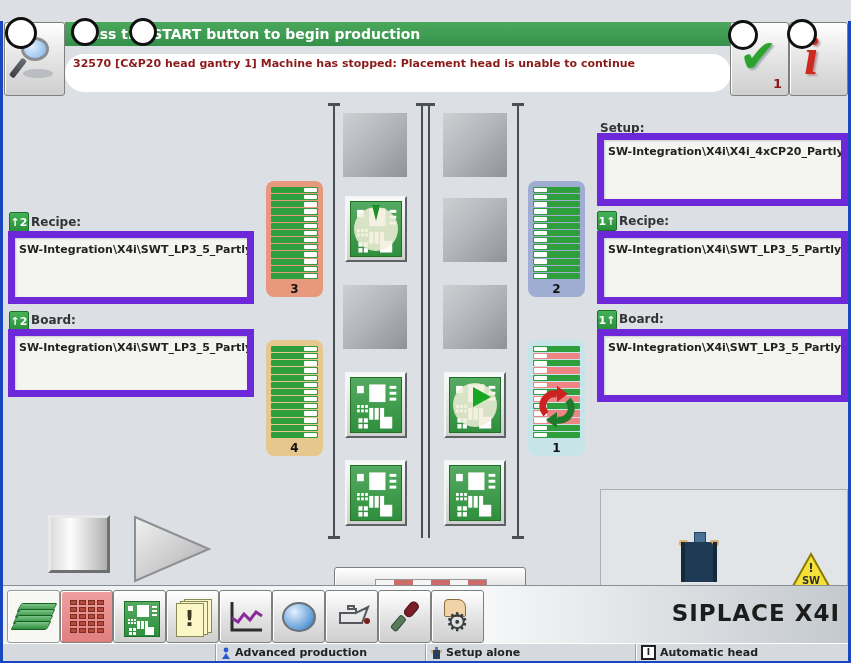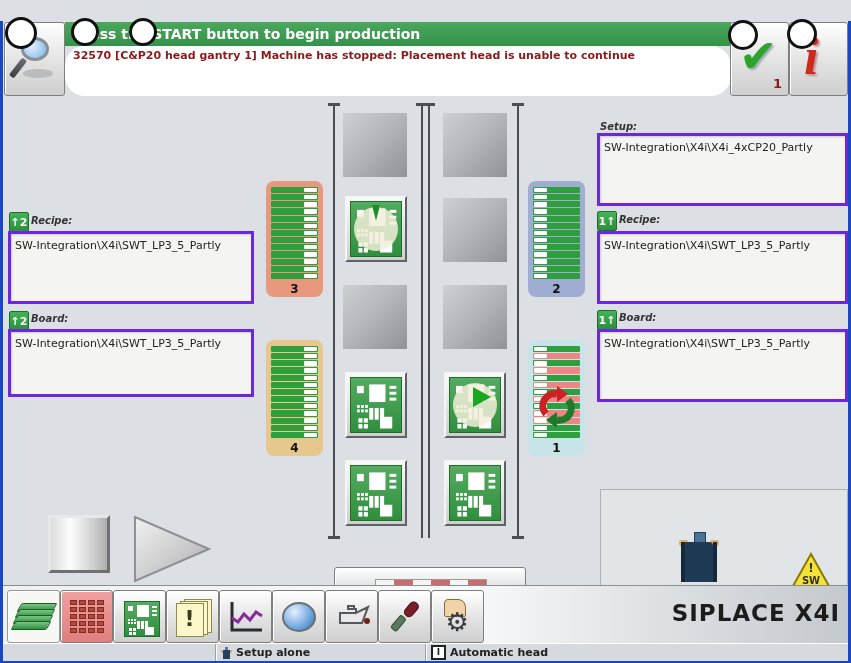--- a/index.html
+++ b/index.html
@@ -19,34 +19,34 @@
   .frame{position:absolute;left:0;top:21px;width:845px;height:639px;border-left:3px solid #1847c0;border-right:3px solid #1847c0;border-bottom:3px solid #1847c0;background:#dce0e4;}
   
   .xpbtn{background:linear-gradient(180deg,#ffffff,#e2e2e2 55%,#cfcfcf);border:1px solid #7f7f7f;border-radius:3px;box-shadow:inset 1px 1px 0 #fff;}
   .magnifier-btn{position:absolute;left:1px;top:1px;width:59px;height:72px;}
   .lens{position:absolute;left:16px;top:14px;width:22px;height:18px;border:3px solid #8b8f94;border-radius:50%;
     background:radial-gradient(circle at 35% 35%,#dff0ff,#7fb4e8);}
   .lens-handle{position:absolute;left:10px;top:34px;width:6px;height:22px;background:linear-gradient(180deg,#6a6f75,#3c4044);transform:rotate(38deg);border-radius:2px;}
   .lens-shadow{position:absolute;left:18px;top:46px;width:30px;height:9px;background:#b9bcc0;border-radius:50%;}
   .banner{position:absolute;left:62px;top:1px;width:666px;height:24px;background:linear-gradient(180deg,#4aa85c,#35914a);
     color:#fff;font-weight:bold;font-size:14px;line-height:24px;padding-left:8px;box-sizing:border-box;white-space:nowrap;overflow:hidden;}
-  .msgarea{position:absolute;left:62px;top:25px;width:666px;height:50px;background:#fff;color:#8b1a1a;font-size:11px;font-weight:bold;border-radius:20px;}
+  .msgarea{position:absolute;left:62px;top:33px;width:666px;height:38px;background:#fff;color:#8b1a1a;font-size:11px;font-weight:bold;border-radius:20px;}
   .err1{position:absolute;left:8px;top:3px;white-space:nowrap;}
   .err2{position:absolute;left:20px;top:17px;white-space:nowrap;}
   .confirm-btn{position:absolute;left:727px;top:1px;width:57px;height:72px;}
   .checkmark{position:absolute;left:8px;top:6px;font-size:46px;font-weight:bold;color:#2ca32c;text-shadow:2px 2px 2px #9aa;}
   .confirm-badge{position:absolute;right:6px;bottom:4px;color:#8b1a1a;font-size:13px;font-weight:bold;}
   .info-btn{position:absolute;left:786px;top:1px;width:57px;height:72px;}
   .info-i{position:absolute;left:14px;top:4px;font-family:"Liberation Serif",serif;font-style:italic;font-weight:bold;font-size:52px;color:#cc2a1e;text-shadow:2px 2px 2px #b99;}
   
-  .field-label{position:absolute;font-size:10px;font-weight:bold;color:#333;white-space:nowrap;font-style:italic;}
+  .field-label{position:absolute;font-size:12px;font-weight:bold;color:#333;white-space:nowrap;}
   .badge{position:absolute;width:18px;height:18px;background:linear-gradient(180deg,#45b257,#2a8f3a);border:1px solid #1d6e2c;border-radius:2px;
     color:#fff;font-size:11px;font-weight:bold;display:flex;align-items:center;justify-content:center;gap:0px;}
-  .fieldbox{position:absolute;background:#f4f4f1;border:3px solid #6d28d9;box-shadow:inset 1px 1px 2px #c8ccd0;
-    font-size:11px;font-weight:normal;color:#222;padding:5px 4px;box-sizing:border-box;white-space:nowrap;overflow:hidden;}
+  .fieldbox{position:absolute;background:#f4f4f1;border:7px solid #6d28d9;box-shadow:inset 1px 1px 2px #c8ccd0;
+    font-size:11px;font-weight:bold;color:#222;padding:5px 4px;box-sizing:border-box;white-space:nowrap;overflow:hidden;}
   
   .rail{position:absolute;width:2px;background:#4a4f54;}
   .rail-cap{position:absolute;height:3px;background:#4a4f54;}
   .slot{position:absolute;width:64px;height:64px;background:linear-gradient(135deg,#cdd0d3 0%,#b4b7bb 45%,#8f9397 100%);}
   .pcb-btn{position:absolute;width:62px;height:66px;background:linear-gradient(180deg,#fafafa,#cfcfcf);
     border:2px solid;border-color:#f5f5f5 #5e6166 #5e6166 #f5f5f5;box-sizing:border-box;}
   .pcb-inner{position:absolute;left:3px;top:3px;right:3px;bottom:3px;background:linear-gradient(180deg,#55ab61,#2f8f3d);border:1px solid #1e7029;}
   .pcb-icon{position:absolute;left:2px;top:2px;right:2px;bottom:2px;}
   .overlay-hand,.overlay-play{position:absolute;left:50%;top:50%;transform:translate(-50%,-50%);}
   .pale-circle{width:44px;height:44px;border-radius:50%;background:rgba(242,238,218,0.85);}
@@ -616,20 +616,27 @@
           <div class="hand-shape"></div>
           <div class="gear-glyph" style="position:absolute;left:8px;top:12px;">⚙</div>
         </div>
       </div>
       <div class="brand-text">SIPLACE X4I</div>
     </div>
 
     <div class="statusbar">
       <div style="width:212px;"></div>
       <div class="sb-sec" style="width:210px;">
+        <svg class="person-glyph" width="10" height="12" viewBox="0 0 10 12">
+          <circle cx="5" cy="3" r="2.4" fill="#2a5ad0"></circle>
+            <path d="M1 12 L5 6 L9 12 Z" fill="#2a5ad0"></path>
+        </svg>
+        <span>Advanced production</span>
+      </div>
+      <div class="sb-sec" style="width:210px;">
         <svg class="mini-machine" width="11" height="12" viewBox="0 0 11 12">
           <rect x="2" y="3" width="7" height="9" fill="#24405c"></rect>
             <rect x="4" y="0" width="3" height="3" fill="#5a7da0"></rect>
           <rect x="0" y="3" width="2" height="3" fill="#d8ae72"></rect>
             <rect x="9" y="3" width="2" height="3" fill="#d8ae72"></rect>
         </svg>
         <span>Setup alone</span>
       </div>
       <div class="sb-sec" style="flex:1;">
         <span class="auto-i">I</span>

